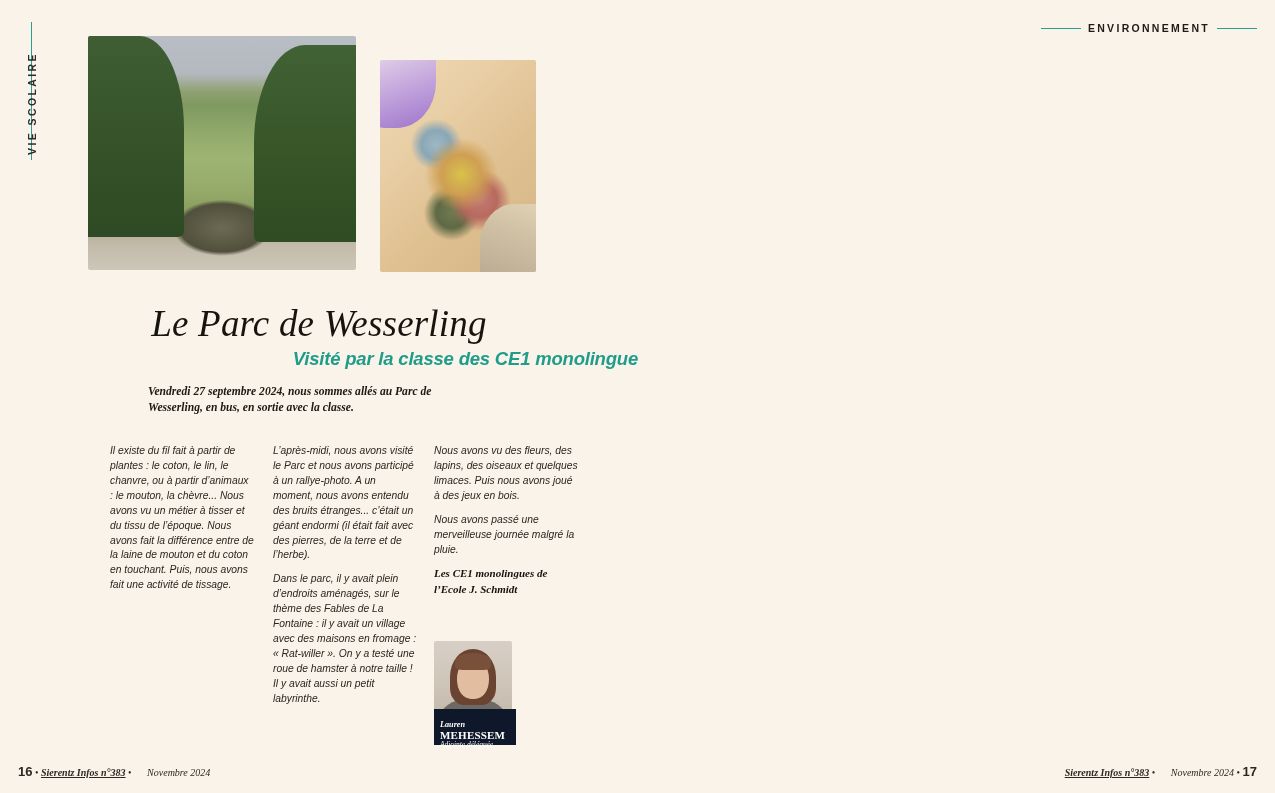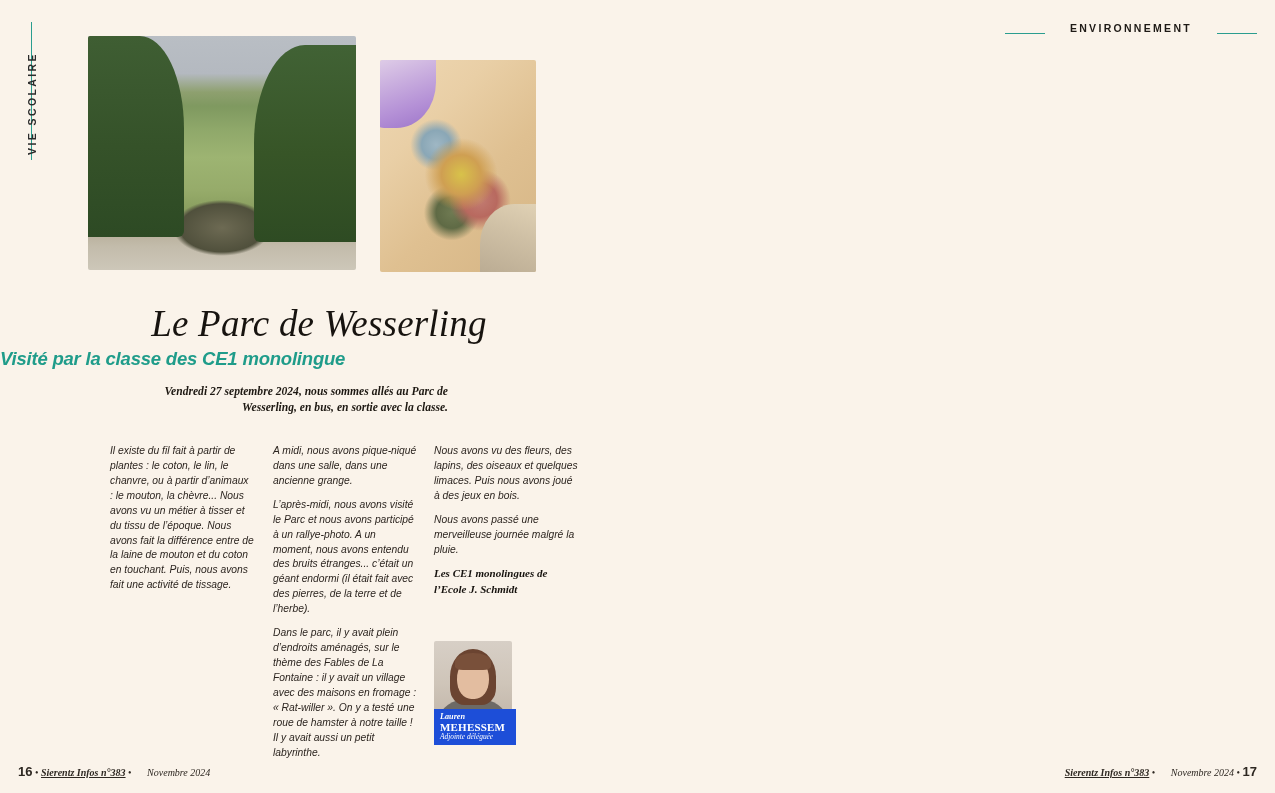--- a/index.html
+++ b/index.html
@@ -111,59 +111,58 @@
     position:absolute; left: 27%; top: 12%; width: 46%; height: 16%;
     background: #79503a; border-radius: 50% 50% 22% 22%;
   }
   .ph-lauren .body {
     position:absolute; left: 8%; top: 56%; width: 84%; height: 44%;
     background: #6d6a66; border-radius: 42% 42% 0 0;
   }
   .name-plate {
     position: absolute;
     left: 434px; top: 709px; width: 82px; height: 36px;
-    background: #1d4ed8;
+    background: #0f172a;
     color: #ffffff;
-    padding: 4px 5px 0 6px;
+    padding: 12px 5px 0 6px;
     line-height: 1.06;
   }
   .name-plate .n1 { font-family:"Liberation Serif", serif; font-style: italic; font-weight: 700; font-size: 8.2px; }
   .name-plate .n2 { font-family:"Liberation Serif", serif; font-weight: 700; font-size: 11px; letter-spacing: .2px; }
   .name-plate .n3 { font-family:"Liberation Serif", serif; font-style: italic; font-size: 7.4px; }
 
   .title-main {
     position: absolute;
     left: 0; top: 302px; width: 638px;
     text-align: center;
     font-family: "Liberation Serif", serif;
     font-style: italic;
     font-size: 37px;
     color: #17130f;
     letter-spacing: .2px;
   }
   .title-sub {
     position: absolute;
     left: 0; top: 348px; width: 638px;
-    text-align: left;
+    text-align: right;
     font-size: 18.5px;
     font-weight: 700;
     font-style: italic;
     color: #1f9c8a;
     letter-spacing: -.2px;
   }
   .lede {
     position: absolute;
     left: 148px; top: 384px; width: 300px;
     font-family: "Liberation Serif", serif;
     font-weight: 700;
     font-style: italic;
     font-size: 11.6px;
     line-height: 1.38;
     color: #1d1812;
-    text-align: right;
   }
 
   .col { position: absolute; font-family: "Liberation Sans", sans-serif; }
   .col p {
     font-style: italic;
     font-size: 10.3px;
     line-height: 1.45;
     color: #2c2520;
     margin-bottom: 9px;
   }
@@ -208,21 +207,21 @@
   }
   .footer .pg { font-weight: 700; font-size: 13px; font-family:"Liberation Sans", sans-serif; }
   .footer .nm { font-weight: 700; font-style: italic; text-decoration: underline; }
   .footer .dt { font-style: italic; margin-left: 13px; }
   .footer-left  { left: 18px; }
   .footer-right { right: 18px; }
 
   
   .rubric-top {
     position: absolute; right: 18px; top: 22px;
-    display: flex; align-items: flex-end; gap: 25px;
+    display: flex; align-items: center; gap: 7px;
   }
   .rubric-top .line { width: 40px; height: 1px; background: #2a9d8f; }
   .rubric-top .txt {
     font-size: 10.5px; font-weight: 700; letter-spacing: 2.3px; color: #1e1a16;
   }
 </style>
 </head>
 <body>
 
 <div class="spread">
@@ -239,21 +238,20 @@
 
     <div class="title-main">Le Parc de Wesserling</div>
     <div class="title-sub">Visité par la classe des CE1 monolingue</div>
     <div class="lede">Vendredi 27 septembre 2024, nous sommes allés au Parc de Wesserling, en bus, en sortie avec la classe.</div>
 
     <div class="col c1">
       <p>Il existe du fil fait à partir de plantes : le coton, le lin, le chanvre, ou à partir d’animaux : le mouton, la chèvre... Nous avons vu un métier à tisser et du tissu de l’époque. Nous avons fait la différence entre de la laine de mouton et du coton en touchant. Puis, nous avons fait une activité de tissage.</p>
     </div>
 
     <div class="col c2">
-      <p>A midi, nous avons pique-niqué dans une salle, dans une ancienne grange.</p>
       <p>L’après-midi, nous avons visité le Parc et nous avons participé à un rallye-photo. A un moment, nous avons entendu des bruits étranges... c’était un géant endormi (il était fait avec des pierres, de la terre et de l’herbe).</p>
       <p>Dans le parc, il y avait plein d’endroits aménagés, sur le thème des Fables de La Fontaine : il y avait un village avec des maisons en fromage : « Rat-willer ». On y a testé une roue de hamster à notre taille ! Il y avait aussi un petit labyrinthe.</p>
     </div>
 
     <div class="col c3">
       <p>Nous avons vu des fleurs, des lapins, des oiseaux et quelques limaces. Puis nous avons joué à des jeux en bois.</p>
       <p>Nous avons passé une merveilleuse journée malgré la pluie.</p>
       <p class="sign">Les CE1 monolingues de l’Ecole J. Schmidt</p>
     </div>
 

